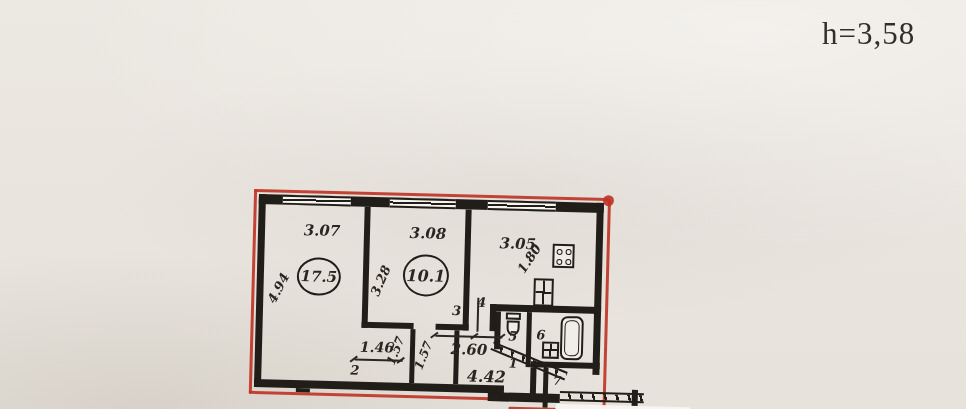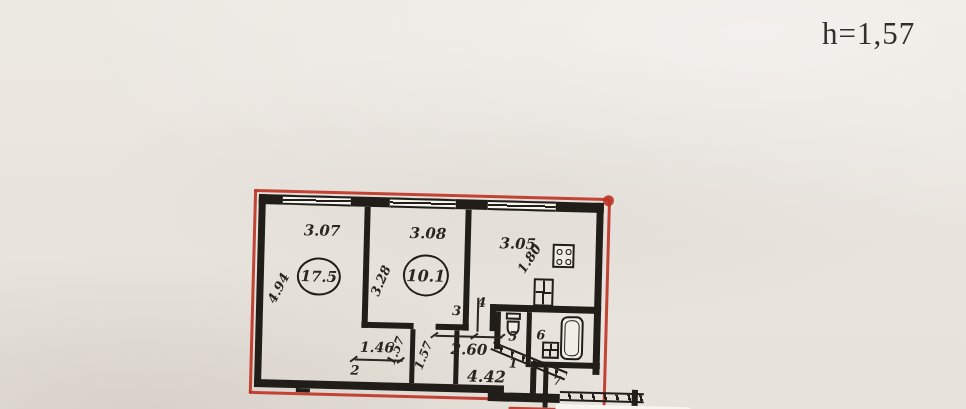--- a/index.html
+++ b/index.html
@@ -52,21 +52,21 @@
     z-index:3;border-top:2.5px solid #211e1a;border-bottom:2.5px solid #211e1a;
     background:repeating-linear-gradient(75deg, transparent 0 9px, #211e1a 9px 11.5px);
   }
   .whiteout{background:#f8f5f1;z-index:6;border-radius:2px;}
 </style>
 </head>
 <body>
 
 <div style="position:absolute;inset:0;">
 
-  <div class="height-note">h=1,57</div>
+  <div class="height-note">h=3,58</div>
 
   <div class="plan">
 
     <div class="red" style="left:-5px;top:-5px;width:355px;height:3px;"></div>
     <div class="red" style="left:-5px;top:-5px;width:3px;height:205px;"></div>
     <div class="red" style="left:349px;top:-4px;width:3px;height:214px;"></div>
     <div class="red" style="left:-5px;top:197px;width:263px;height:3px;"></div>
     <div class="red" style="left:255px;top:206px;width:140px;height:3px;"></div>
     <div class="red" style="left:344px;top:-8px;width:11px;height:11px;border-radius:50%;"></div>
 

